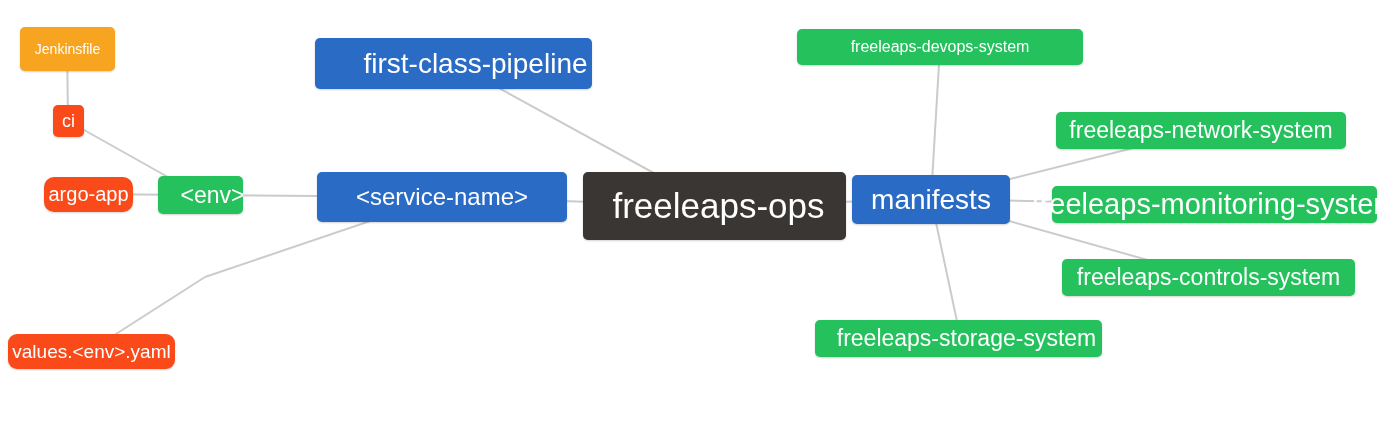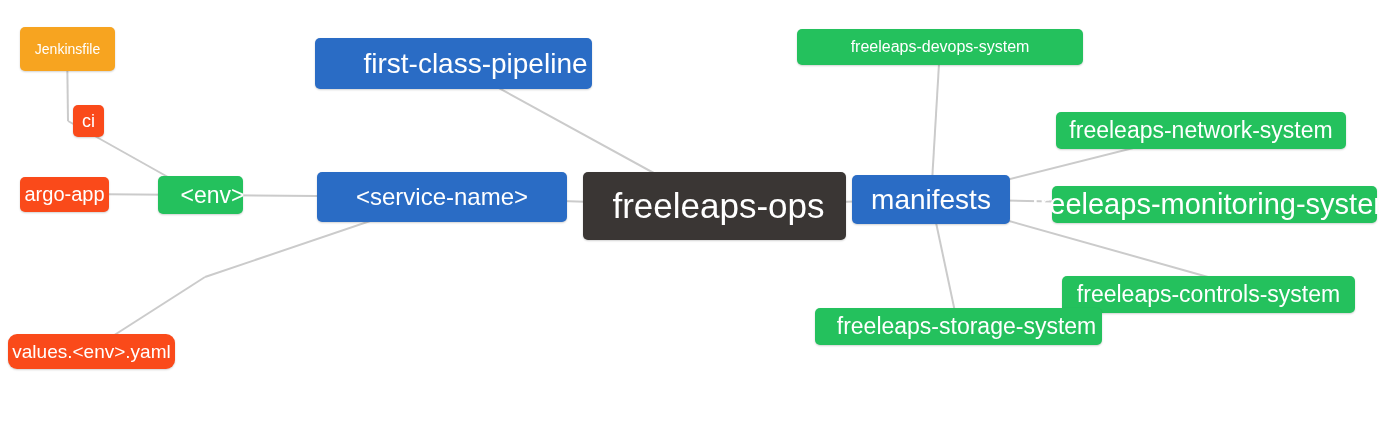--- a/index.html
+++ b/index.html
@@ -47,34 +47,34 @@
     cursor: pointer;
     box-sizing: border-box;
   }
   .role-root   { background: var(--c-root); padding-left: 8px; }
   .role-branch { background: var(--c-branch); }
   .role-green  { background: var(--c-green); }
   .role-red    { background: var(--c-red); }
   .role-orange { background: var(--c-orange); }
 
   #n-jenkinsfile { left: 20px;   top: 27px;  width: 95px;  height: 44px; font-size: 14px; }
-  #n-ci          { left: 53px;   top: 105px; width: 31px;  height: 32px; font-size: 18px; margin-left: 20px; }
-  #n-argo-app    { left: 20px;   top: 177px; width: 89px;  height: 35px; font-size: 20px; }
+  #n-ci          { left: 53px;   top: 105px; width: 31px;  height: 32px; font-size: 18px; }
+  #n-argo-app    { left: 44px;   top: 177px; width: 89px;  height: 35px; font-size: 20px; border-radius: 10px; }
   #n-env         { left: 158px;  top: 176px; width: 85px;  height: 38px; font-size: 23px; padding-left: 24px; }
   #n-helm-pkg    { left: 147px;  top: 258px; width: 117px; height: 38px; font-size: 23px; }
   #n-values      { left: 8px;    top: 334px; width: 167px; height: 35px; font-size: 19px; border-radius: 9px; }
   #n-pipeline    { left: 315px;  top: 38px;  width: 277px; height: 51px; font-size: 28px; padding-left: 44px; }
   #n-service     { left: 317px;  top: 172px; width: 250px; height: 50px; font-size: 24px; }
   #n-ops         { left: 583px;  top: 172px; width: 263px; height: 68px; font-size: 35px; }
   #n-manifests   { left: 852px;  top: 175px; width: 158px; height: 49px; font-size: 28px; }
   #n-devops      { left: 797px;  top: 29px;  width: 286px; height: 36px; font-size: 16px; text-align: center; }
   #n-network     { left: 1056px; top: 112px; width: 290px; height: 37px; font-size: 23px; }
   #n-monitoring  { left: 1052px; top: 186px; width: 325px; height: 37px; font-size: 29px; }
-  #n-controls    { left: 1062px; top: 276px; width: 293px; height: 37px; font-size: 23px; }
-  #n-storage     { left: 815px;  top: 308px; width: 287px; height: 37px; font-size: 23px; padding-left: 16px; }
+  #n-controls    { left: 1062px; top: 259px; width: 293px; height: 37px; font-size: 23px; }
+  #n-storage     { left: 815px;  top: 320px; width: 287px; height: 37px; font-size: 23px; padding-left: 16px; }
 </style>
 </head>
 <body>
 
 <div class="canvas">
 
   <svg class="edge-layer" width="1390" height="421" viewBox="0 0 1390 421">
     <line x1="67" y1="42" x2="68" y2="121"></line>
     <line x1="68" y1="121" x2="200" y2="195"></line>
     <line x1="76" y1="194" x2="200" y2="195"></line>

